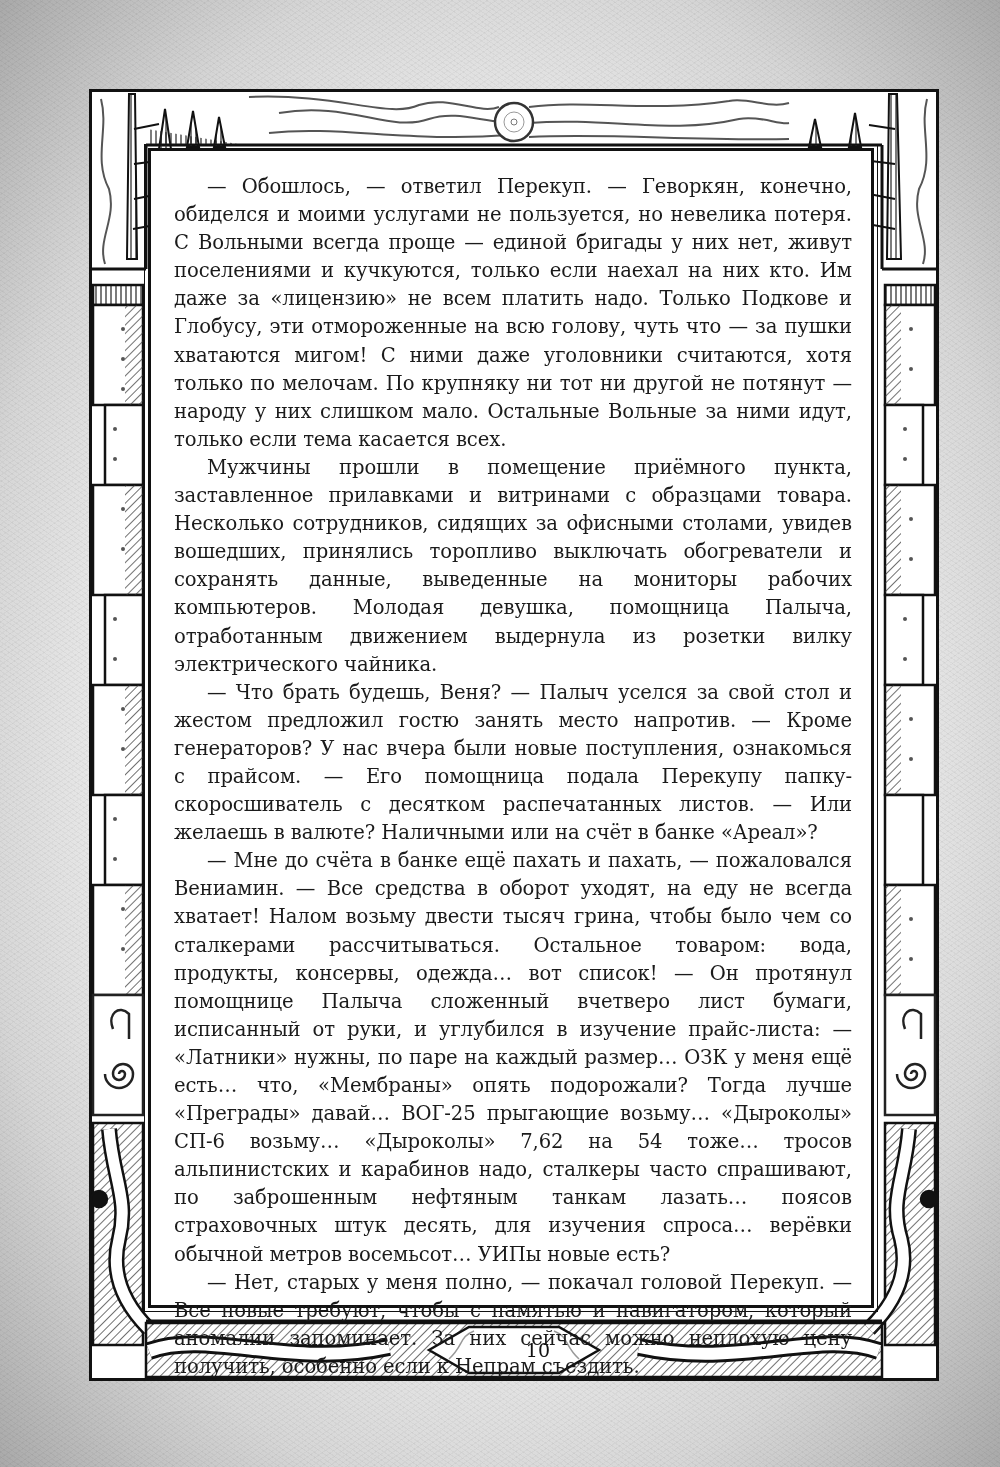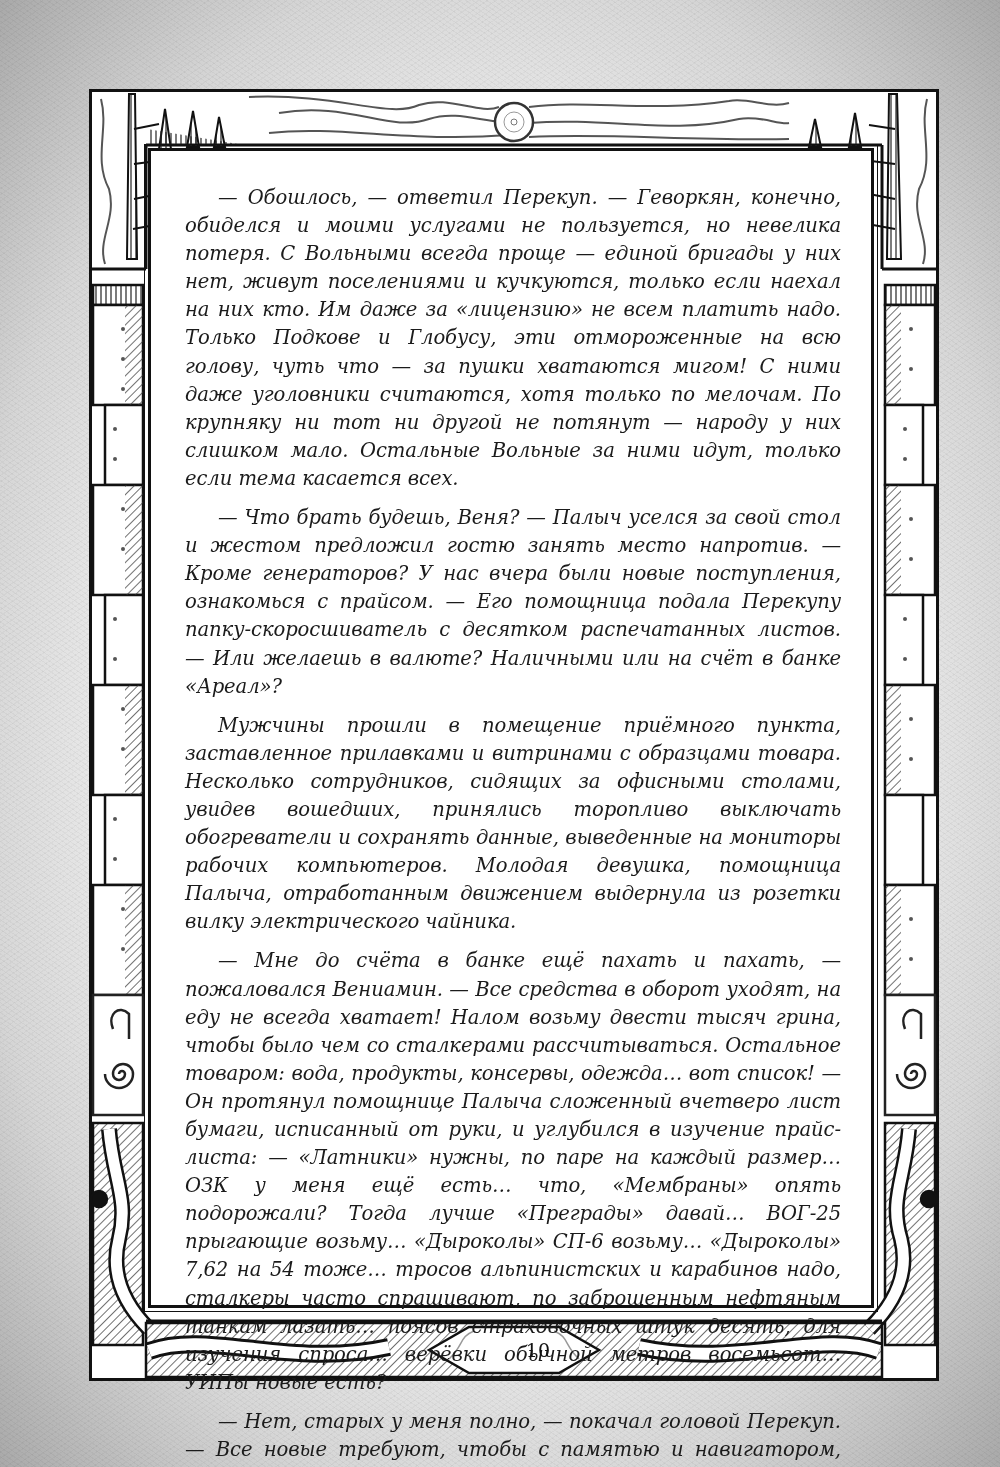--- a/index.html
+++ b/index.html
@@ -23,21 +23,21 @@
   .text-panel {
     position: absolute; left: 148px; top: 148px; width: 726px; height: 1160px;
     background: #fff; border: 3px solid #111; box-sizing: border-box;
     outline: 1px solid #111; outline-offset: 3px;
   }
   .text-body {
     position: absolute; left: 174px; top: 173px; width: 678px;
     font-size: 19.6px; line-height: 28.1px; color: #1b1b1b; text-align: justify;
     letter-spacing: -0.1px;
   }
-  .text-body p { margin: 11px; text-indent: 33px; font-style: italic; }
+  .text-body p { margin: 0; text-indent: 33px; }
   .page-number {
     position: absolute; left: 470px; top: 1339px; width: 80px; text-align: right;
     font-family: "DejaVu Serif", serif; font-weight: normal; font-size: 19px; color: #111;
   }
 </style>
 </head>
 <body>
 
 <div class="hatch-bg"></div>
 
@@ -184,20 +184,20 @@
     <path d="M340 1261 L380 1238 L470 1238 L510 1261 L470 1284 L380 1284 Z" fill="#fff"></path>
     <path d="M360 1270 C375 1256 370 1248 385 1242 M490 1270 C475 1256 480 1248 465 1242" fill="none" stroke="#999" stroke-width="1.5"></path>
   </g>
   <line x1="57" y1="1232" x2="793" y2="1232" stroke="#111" stroke-width="3"></line>
 </svg>
 
 <div class="text-panel"></div>
 
 <div class="text-body">
   <p>— Обошлось, — ответил Перекуп. — Геворкян, конечно, обиделся и моими услугами не пользуется, но невелика потеря. С Вольными всегда проще — единой бригады у них нет, живут поселениями и куч­куются, только если наехал на них кто. Им даже за «лицензию» не всем платить надо. Только Подкове и Глобусу, эти отмороженные на всю голову, чуть что — за пушки хватаются мигом! С ними даже уголовники считаются, хотя только по мелочам. По крупняку ни тот ни другой не потянут — народу у них слишком мало. Остальные Вольные за ними идут, только если тема касается всех.</p>
+  <p>Мужчины прошли в помещение приёмного пункта, заставленное прилавками и витринами с образцами товара. Несколько сотрудников, сидящих за офисными столами, увидев вошедших, принялись торопливо выключать обогреватели и сохранять данные, выведенные на мониторы рабочих компьютеров. Молодая девушка, помощница Палыча, отработанным движением выдернула из розетки вилку электрического чайника.</p>
   <p>— Что брать будешь, Веня? — Палыч уселся за свой стол и жестом предложил гостю занять место напротив. — Кроме генераторов? У нас вчера были новые поступления, ознакомься с прайсом. — Его помощница подала Перекупу папку-скоросшиватель с десятком распечатанных листов. — Или желаешь в валюте? Наличными или на счёт в банке «Ареал»?</p>
-  <p>Мужчины прошли в помещение приёмного пункта, заставленное прилавками и витринами с образцами товара. Несколько сотрудников, сидящих за офисными столами, увидев вошедших, принялись торопливо выключать обогреватели и сохранять данные, выведенные на мониторы рабочих компьютеров. Молодая девушка, помощница Палыча, отработанным движением выдернула из розетки вилку электрического чайника.</p>
   <p>— Мне до счёта в банке ещё пахать и пахать, — пожаловался Вениамин. — Все средства в оборот уходят, на еду не всегда хватает! Налом возьму двести тысяч грина, чтобы было чем со сталкерами рассчитываться. Остальное товаром: вода, продукты, консервы, одежда… вот список! — Он протянул помощнице Палыча сложенный вчетверо лист бумаги, исписанный от руки, и углубился в изучение прайс-листа: — «Латники» нужны, по паре на каждый размер… ОЗК у меня ещё есть… что, «Мембраны» опять подорожали? Тогда лучше «Преграды» давай… ВОГ-25 прыгающие возьму… «Дыроколы» СП-6 возьму… «Дыроколы» 7,62 на 54 тоже… тросов альпинистских и карабинов надо, сталкеры часто спрашивают, по заброшенным нефтяным танкам лазать… поясов страховочных штук десять, для изучения спроса… верёвки обычной метров восемьсот… УИПы новые есть?</p>
   <p>— Нет, старых у меня полно, — покачал головой Перекуп. — Все новые требуют, чтобы с памятью и навигатором, который аномалии запоминает. За них сейчас можно неплохую цену получить, особенно если к Непрам съездить.</p>
 
 </div>
 
 <div class="page-number">10</div>
 
 </body></html>

